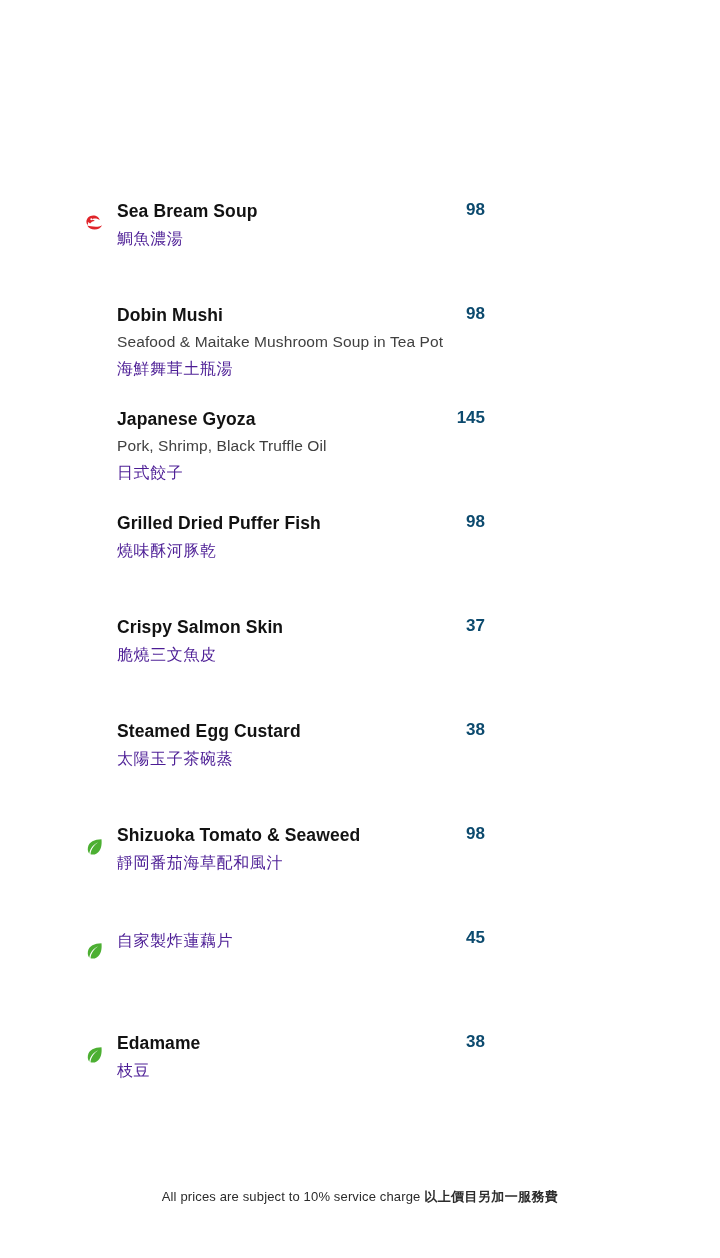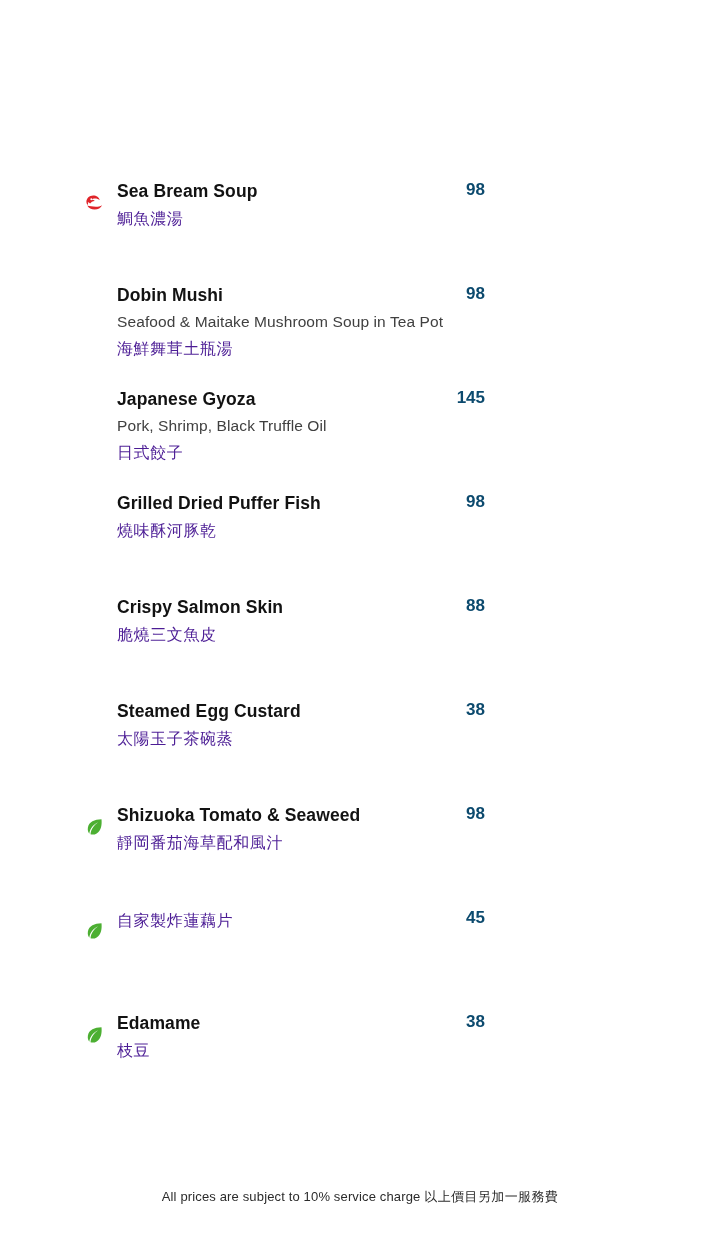--- a/index.html
+++ b/index.html
@@ -10,21 +10,21 @@
     width: 720px;
     height: 1258px;
     background: #ffffff;
     font-family: "Liberation Sans", sans-serif;
     color: #1a1a1a;
     position: relative;
     overflow: hidden;
   }
   .menu {
     position: absolute;
-    top: 180px;
+    top: 200px;
     left: 0;
     width: 600px;
   }
   .menu-item {
     position: relative;
     padding-left: 117px;
     padding-right: 115px;
     margin-bottom: 26px;
     min-height: 78px;
   }
@@ -79,21 +79,21 @@
     position: absolute;
     left: 0;
     right: 0;
     top: 1188px;
     text-align: center;
     font-size: 13px;
     color: #2b2b2b;
     letter-spacing: 0.15px;
   }
   .footer .cn {
-    font-weight: normal;
+    font-weight: bold;
     letter-spacing: 0.4px;
   }
 </style>
 </head>
 <body>
 
 <div class="menu">
     <div class="menu-item">
       <span class="item-icon"><svg width="24" height="24" viewBox="0 0 24 24">
           <path d="M4.4 10.8c0-3.6 3-6.4 6.8-6.4 3.3 0 6 1.9 6.6 4.6-1.2-1-3-1.6-4.8-1.6-1.5 0-2.8.4-3.6 1.1 1.4.1 2.6.6 3.3 1.4-2.1.2-3.8 1.2-4.6 2.7-.5-.8-1.3-1.4-2.3-1.7.4 1 .4 2.1 0 3.1-1-.9-1.4-2.1-1.4-3.2z" fill="#e0242a"></path>
@@ -126,21 +126,21 @@
       <div class="item-head">
         <div class="item-name">Grilled Dried Puffer Fish</div>
       </div>
       <div class="item-price">98</div>
       <div class="item-cn">燒味酥河豚乾</div>
     </div>
     <div class="menu-item">
       <div class="item-head">
         <div class="item-name">Crispy Salmon Skin</div>
       </div>
-      <div class="item-price">88</div>
+      <div class="item-price">37</div>
       <div class="item-cn">脆燒三文魚皮</div>
     </div>
     <div class="menu-item">
       <div class="item-head">
         <div class="item-name">Steamed Egg Custard</div>
       </div>
       <div class="item-price">38</div>
       <div class="item-cn">太陽玉子茶碗蒸</div>
     </div>
     <div class="menu-item">

